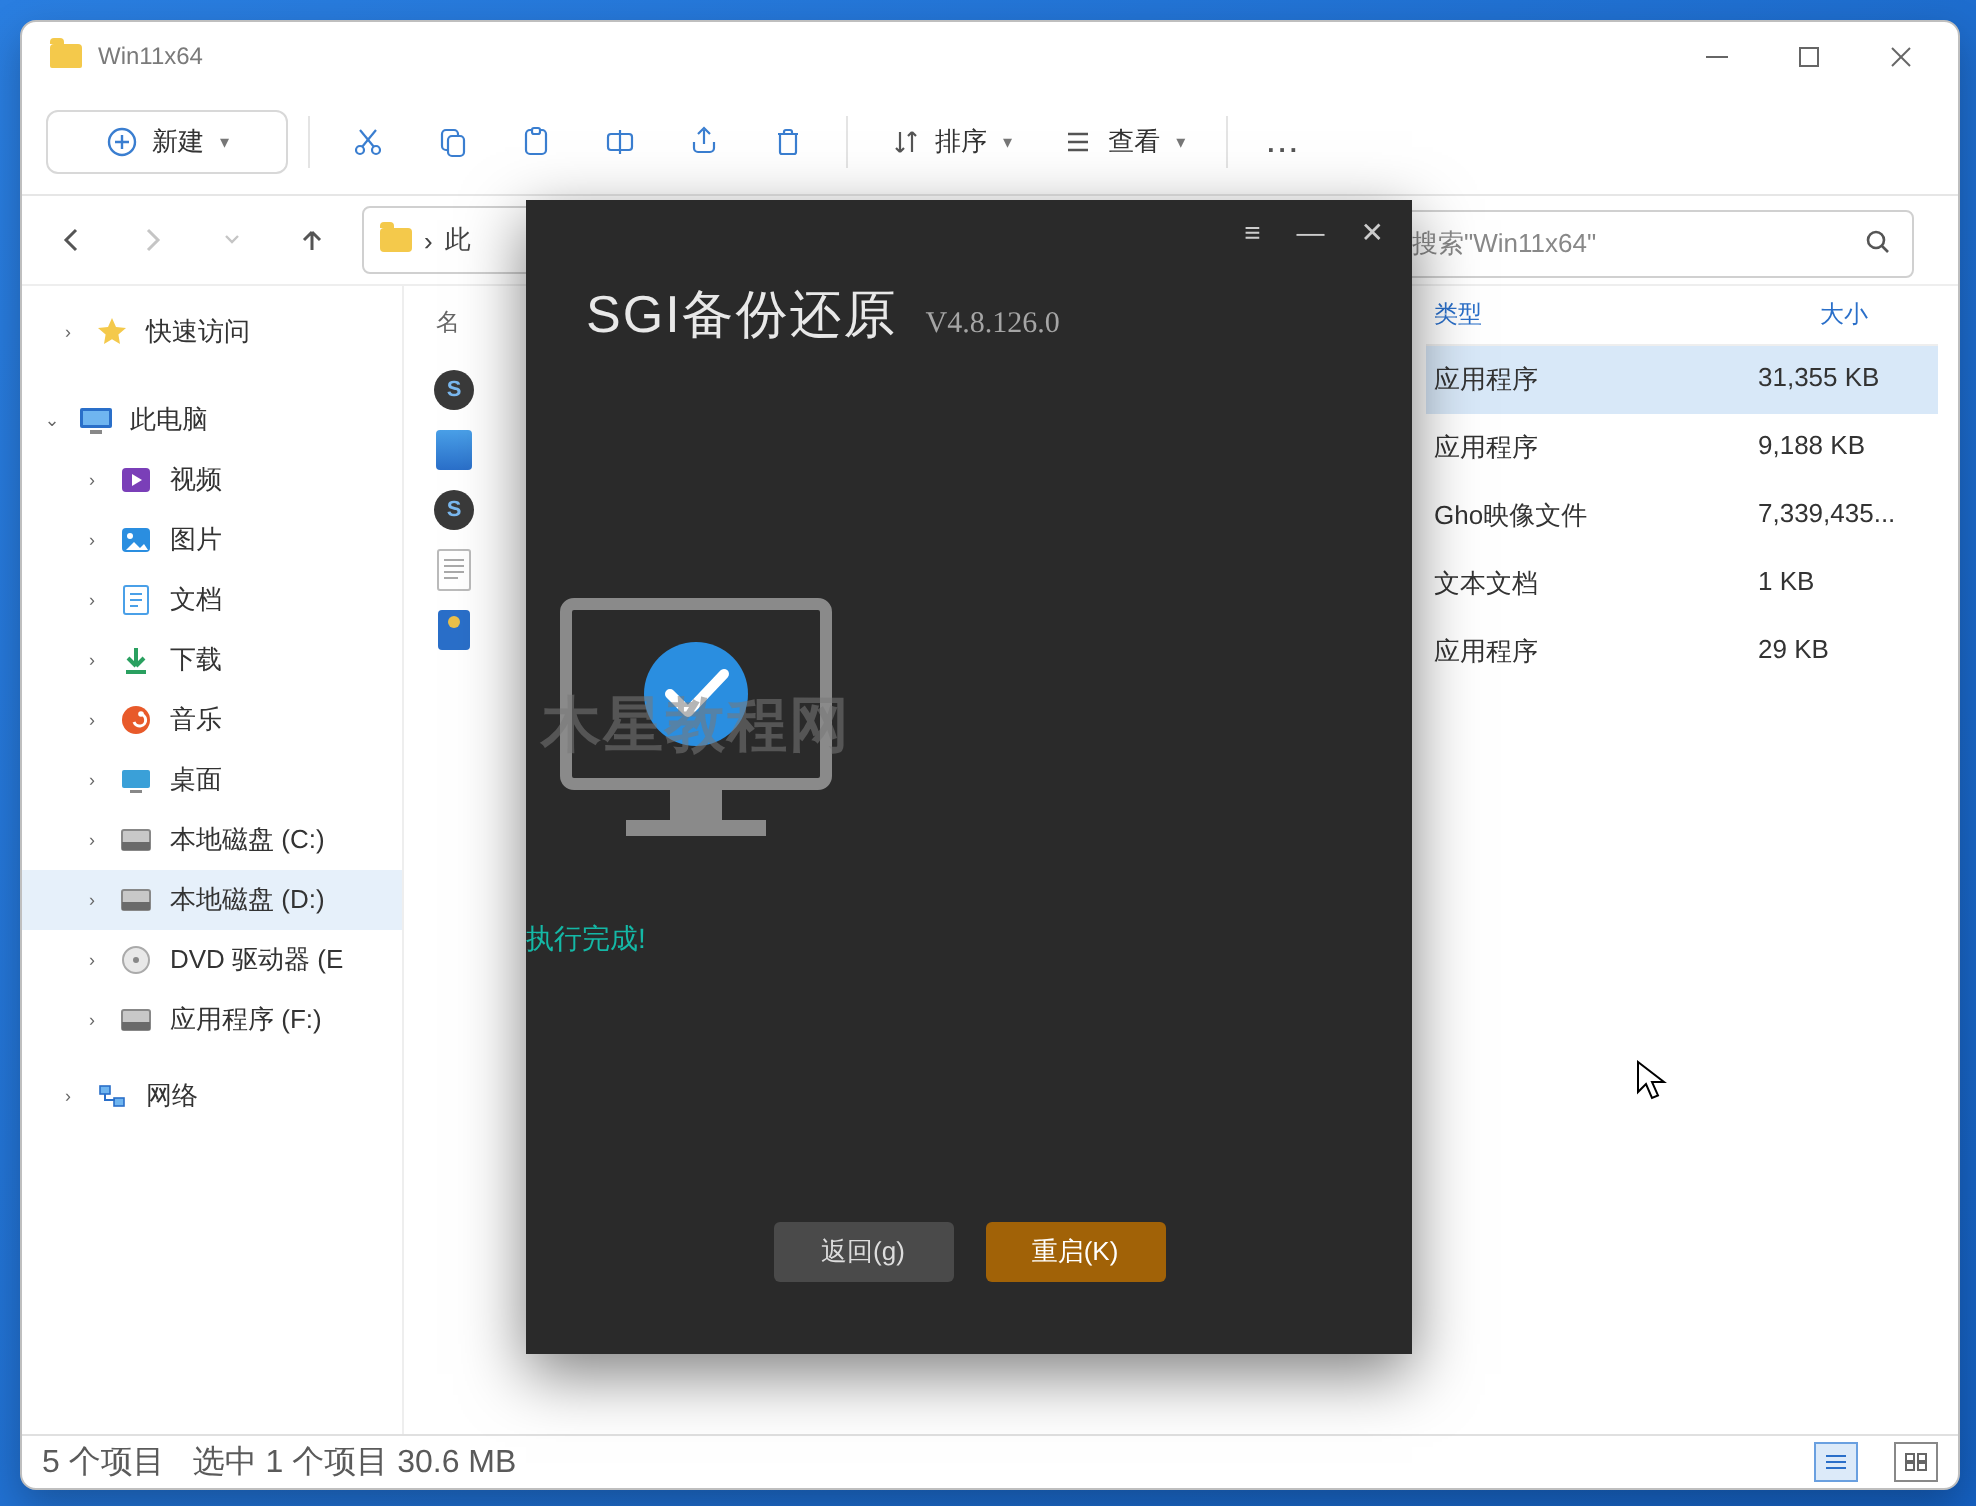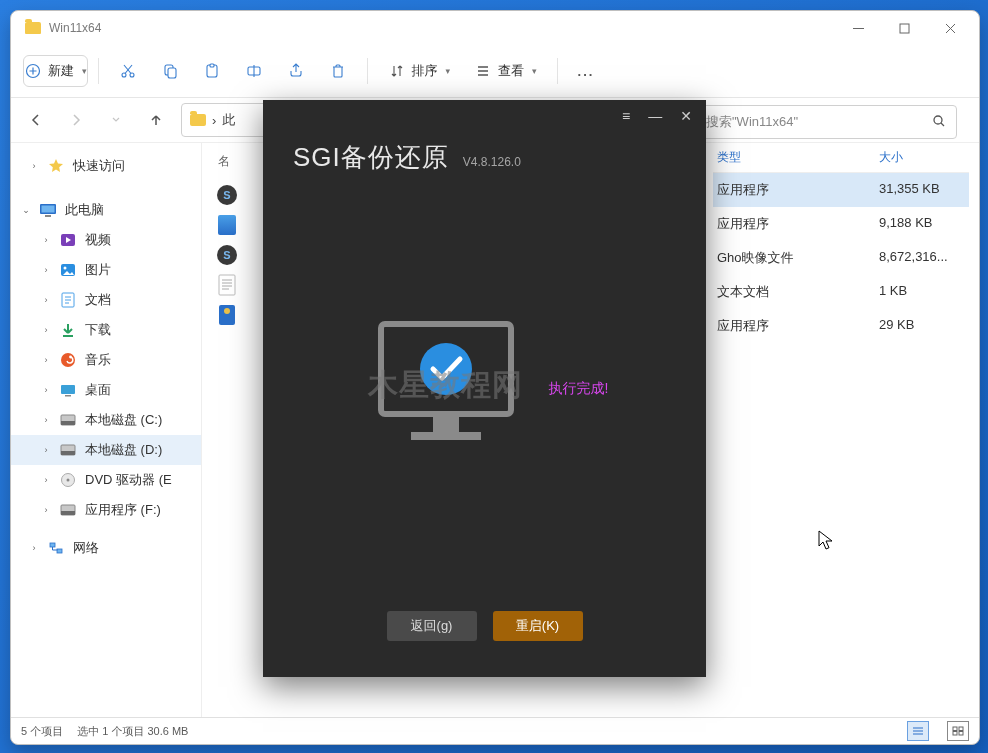--- a/index.html
+++ b/index.html
@@ -7,21 +7,21 @@
 .explorer-window{position:absolute;left:10px;top:10px;width:968px;height:733px;background:#fff;border:1px solid #bfbfbf;border-radius:8px;box-shadow:0 8px 20px rgba(0,0,0,.25);display:flex;flex-direction:column;overflow:hidden}
 .titlebar{height:34px;display:flex;align-items:center;padding:0 6px;color:#7a7a7a;font-size:12px}
 .titlebar .folder-ico{width:16px;height:12px;background:#f4c94b;border-radius:2px 2px 1px 1px;margin:0 8px;position:relative}
 .titlebar .folder-ico:before{content:"";position:absolute;left:0;top:-3px;width:7px;height:3px;background:#f4c94b;border-radius:2px 2px 0 0}
 .titlebar .spacer{flex:1}
 .win-btn{width:46px;height:32px;display:flex;align-items:center;justify-content:center;color:#666}
 .win-btn svg{width:11px;height:11px}
 .toolbar{height:52px;display:flex;align-items:center;padding:0 12px;gap:4px;border-bottom:1px solid #e6e6e6}
 .tbtn{display:flex;align-items:center;gap:6px;padding:6px 10px;border-radius:4px;color:#333}
 .tbtn .chev{font-size:9px;color:#777;margin-left:2px}
-.tbtn.new{border:1px solid #d8d8d8;border-radius:6px;padding:6px 0}
+.tbtn.new{border:1px solid #d8d8d8;border-radius:6px;padding:6px 28px}
 .ticon{width:18px;height:18px;display:flex;align-items:center;justify-content:center;color:#3a7ed0}
 .tsep{width:1px;height:26px;background:#e4e4e4;margin:0 6px}
 .navrow{height:44px;display:flex;align-items:center;padding:0 10px;gap:10px;border-bottom:1px solid #eee}
 .navbtn{width:30px;height:30px;display:flex;align-items:center;justify-content:center;color:#555}
 .navbtn.dis{color:#c5c5c5}
 .addressbar{flex:1;height:32px;border:1px solid #d0d0d0;border-radius:4px;display:flex;align-items:center;padding:0 8px;gap:6px;color:#444;overflow:hidden;margin-right:265px}
 .addressbar .folder-ico{width:16px;height:12px;background:#f4c94b;border-radius:2px;position:relative}
 .addressbar .folder-ico:before{content:"";position:absolute;left:0;top:-3px;width:7px;height:3px;background:#f4c94b;border-radius:2px 2px 0 0}
 .searchbar{width:240px;height:32px;border:1px solid #d0d0d0;border-radius:4px;display:flex;align-items:center;padding:0 10px;color:#888;position:absolute;right:22px;top:94px}
 .searchbar .mag{margin-left:auto;color:#555}
@@ -31,39 +31,39 @@
 .sb-item .exp{width:10px;font-size:9px;color:#666;text-align:center}
 .sb-item.sel{background:#e6f0fa}
 .sb-ico{width:18px;height:16px;display:inline-flex;align-items:center;justify-content:center}
 .main{flex:1;display:flex;min-width:0;position:relative}
 .filecol{width:60px;padding-top:6px;display:flex;flex-direction:column;align-items:flex-start;gap:8px;padding-left:14px}
 .filecol .hdr{color:#666;font-size:12px;padding:4px 0 6px 2px}
 .file-ico{width:22px;height:22px;display:flex;align-items:center;justify-content:center}
 .rightcols{margin-left:auto;width:256px;padding-right:10px}
 .rc-head{display:flex;padding:6px 4px;color:#2a6fc9;font-size:12px;border-bottom:1px solid #eee}
 .rc-head .c1{flex:1}
-.rc-head .c2{width:86px;text-align:left}
+.rc-head .c2{width:86px;text-align:center}
 .rc-row{display:flex;padding:8px 4px;font-size:13px;color:#333}
 .rc-row .c1{flex:1}
 .rc-row .c2{width:86px;text-align:left}
 .rc-row.sel{background:#d8e8f8}
-.statusbar{height:26px;border-top:1px solid #e0e0e0;display:flex;align-items:center;padding:0 10px;gap:14px;color:#5a5a5a;font-size:11px}
+.statusbar{height:26px;border-top:1px solid #e0e0e0;display:flex;align-items:center;padding:0 10px;gap:14px;color:#5a5a5a;font-size:16px}
 .statusbar .spacer{flex:1}
 .viewbtn{width:20px;height:18px;border:1px solid #888;display:flex;align-items:center;justify-content:center;margin-left:4px}
 .viewbtn.sel{background:#dceaf9;border-color:#6aa0e0}
 .dialog{position:absolute;left:263px;top:100px;width:443px;height:577px;background:#2a2a2a;color:#ddd;box-shadow:0 10px 30px rgba(0,0,0,.5);display:flex;flex-direction:column}
 .dlg-title{height:32px;display:flex;align-items:center;justify-content:flex-end;gap:18px;padding:0 14px;color:#ccc}
 .dlg-title .ti{font-size:14px;cursor:default}
 .dlg-brand{padding:8px 30px 4px;display:flex;align-items:baseline;gap:8px}
 .dlg-brand .logo{font-size:26px;font-weight:300;letter-spacing:1px;color:#e8e8e8}
-.dlg-brand .ver{font-size:12px;color:#a5a5a5;margin-left:6px;font-family:Liberation Sans, sans-serif}
-.dlg-body{flex:1;display:flex;align-items:center;justify-content:center;gap:18px}
+.dlg-brand .ver{font-size:15px;color:#a5a5a5;margin-left:6px;font-family:Liberation Serif, serif}
+.dlg-body{flex:1;display:flex;flex-direction:column;align-items:flex-start;justify-content:center;gap:18px}
 .monitor{position:relative}
 .watermark{font-size:30px;font-weight:700;color:rgba(120,120,120,.55);letter-spacing:1px}
-.status-text{color:#d946ef;font-size:14px;margin-top:8px}
+.status-text{color:#14b8a6;font-size:14px;margin-top:8px}
 .dlg-btns{display:flex;gap:16px;padding:20px 0 36px;justify-content:center}
 .dlg-btn{min-width:90px;height:30px;border:none;border-radius:3px;font-size:13px;display:flex;align-items:center;justify-content:center;cursor:pointer}
 .dlg-btn.back{background:#4a4a4a;color:#ddd}
 .dlg-btn.restart{background:#a16207;color:#fff}
 .cursor{position:absolute;left:818px;top:530px;pointer-events:none}
 </style>
 </head>
 <body>
 
 <div class="desktop">
@@ -395,21 +395,21 @@
               <div class="rc-row sel">
                 <div class="c1">应用程序</div>
                 <div class="c2">31,355 KB</div>
               </div>
               <div class="rc-row">
                 <div class="c1">应用程序</div>
                 <div class="c2">9,188 KB</div>
               </div>
               <div class="rc-row">
                 <div class="c1">Gho映像文件</div>
-                <div class="c2">8,672,316...</div>
+                <div class="c2">7,339,435...</div>
               </div>
               <div class="rc-row">
                 <div class="c1">文本文档</div>
                 <div class="c2">1 KB</div>
               </div>
               <div class="rc-row">
                 <div class="c1">应用程序</div>
                 <div class="c2">29 KB</div>
               </div>
             </div>

